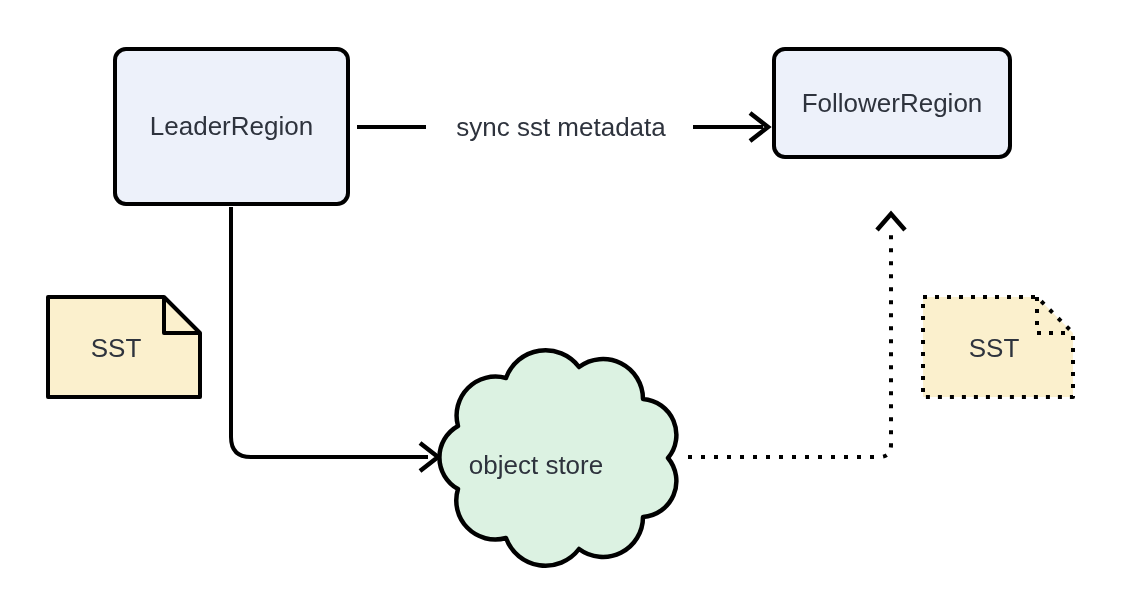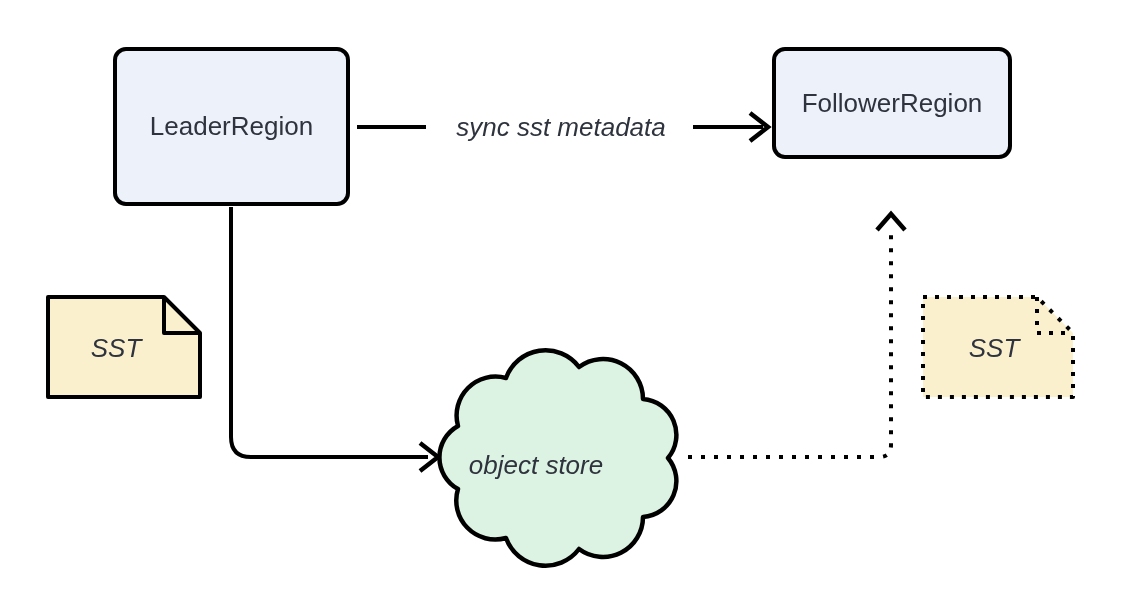--- a/index.html
+++ b/index.html
@@ -39,21 +39,20 @@
     white-space: nowrap;
   }
   .node-leader   { left: 113px; top: 47px; width: 237px; height: 159px; }
   .node-follower { left: 772px; top: 47px; width: 240px; height: 112px; }
   .float-label {
     position: absolute;
     transform: translate(-50%, -50%);
     font-size: 26px;
     color: #2e333d;
     white-space: nowrap;
-    font-style: italic;
   }
   .edge-label    { left: 561px; top: 127px; }
   .cloud-label   { left: 536px; top: 465px; }
   .sst-left-label  { left: 116px; top: 348px; }
   .sst-right-label { left: 994px; top: 348px; }
   svg .stroke      { stroke: #000000; fill: none; }
 </style>
 </head>
 <body>
 

